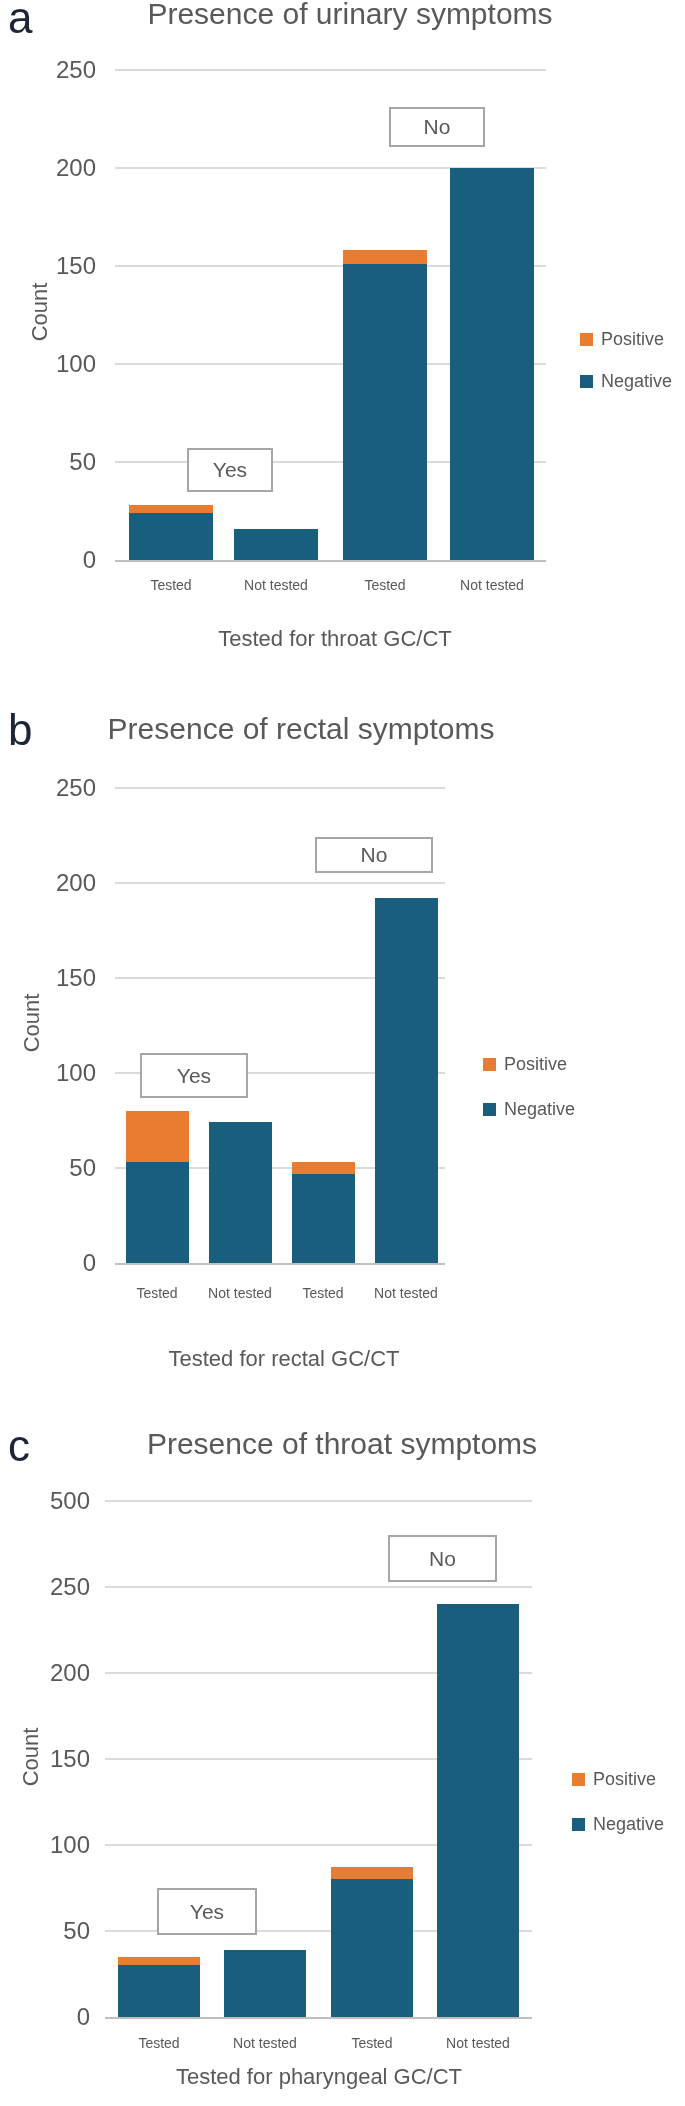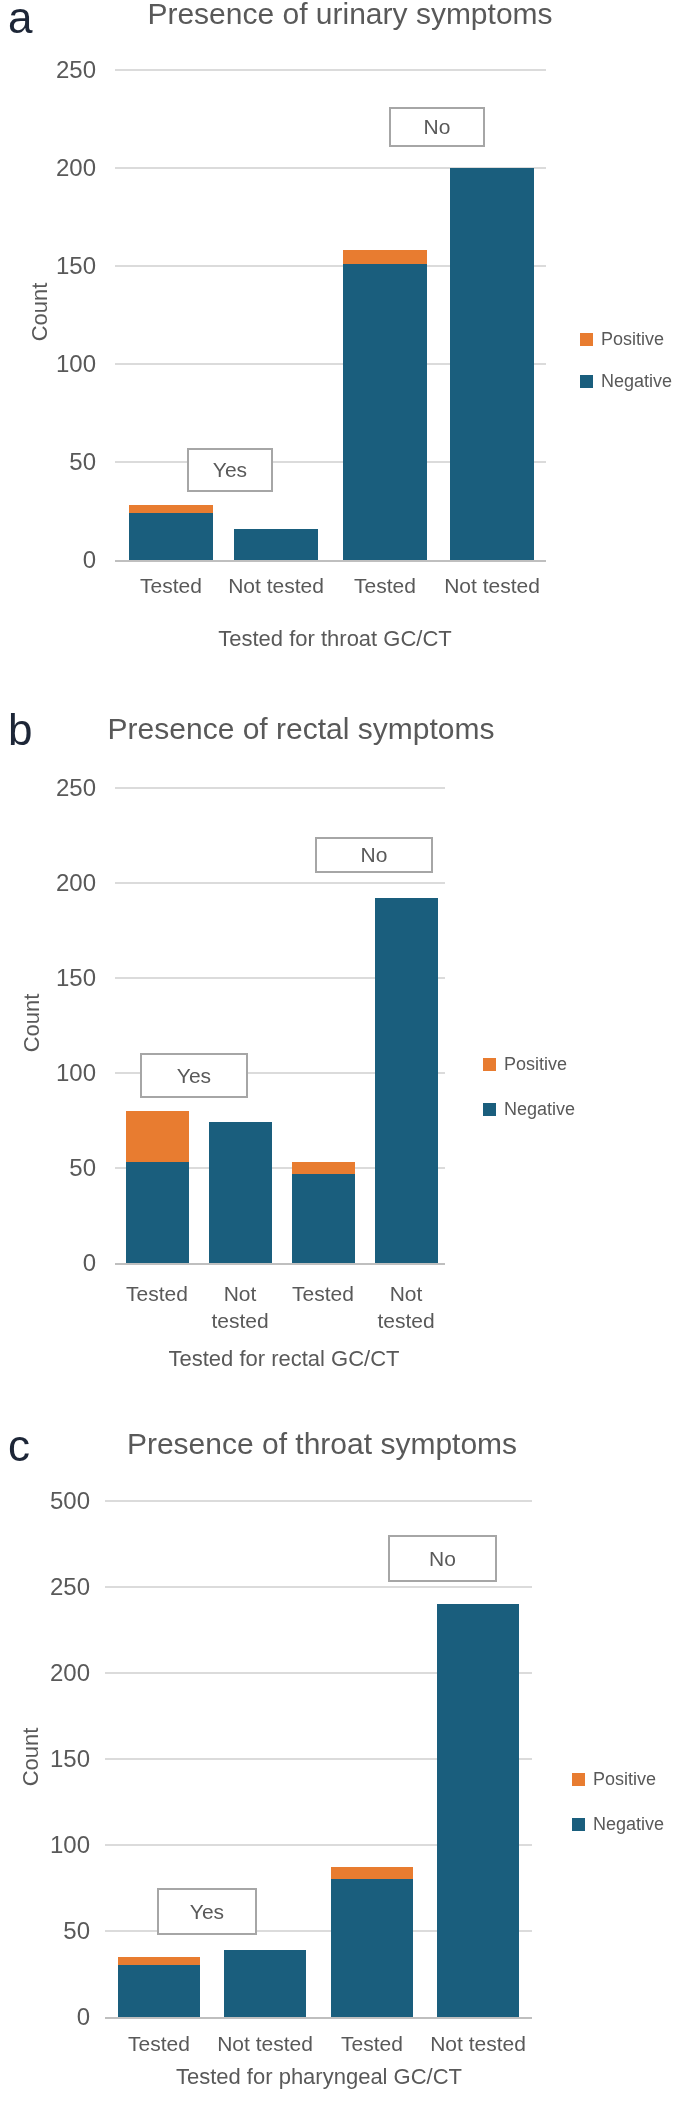--- a/index.html
+++ b/index.html
@@ -35,21 +35,21 @@
   .axisline{height:2px;background:#bfbfbf;}
   .bar-seg{}
   .count-label{
     width:120px;height:24px;
     text-align:center;
     font-size:22px;line-height:24px;
     transform:rotate(-90deg);
   }
   .x-cat{
     text-align:center;
-    font-size:21px;
+    font-size:14px;
     line-height:27px;
   }
   .x-title{
     font-size:22px;
     line-height:26px;
     white-space:nowrap;
     transform:translateX(-50%);
   }
   .group-box{
     background:#ffffff;
@@ -139,21 +139,21 @@
         <div class="legend-swatch" style="background: rgb(232, 124, 48);"></div>
         <div class="gtxt legend-label">Positive</div>
       </div>
       <div class="abs legend-row" style="left: 483px; top: 1100px; z-index: 3;">
         <div class="legend-swatch" style="background: rgb(26, 94, 125);"></div>
         <div class="gtxt legend-label">Negative</div>
       </div>
     </div>
     <div class="abs" style="left: 0px; top: 0px; width: 685px; height: 0px;">
       <div class="abs panel-letter" style="left: 8px; top: 1424px;">c</div>
-      <div class="abs gtxt chart-title" style="left: 322px; top: 1427px;">Presence of throat symptoms</div>
+      <div class="abs gtxt chart-title" style="left: 342px; top: 1427px;">Presence of throat symptoms</div>
       <div class="abs gtxt y-tick" style="left: 10px; top: 2004px; z-index: 1;">0</div>
       <div class="abs gridline" style="left: 105px; top: 1930px; width: 427px; background: rgb(219, 219, 219); z-index: 1;"></div>
       <div class="abs gtxt y-tick" style="left: 10px; top: 1918px; z-index: 1;">50</div>
       <div class="abs gridline" style="left: 105px; top: 1844px; width: 427px; background: rgb(219, 219, 219); z-index: 1;"></div>
       <div class="abs gtxt y-tick" style="left: 10px; top: 1832px; z-index: 1;">100</div>
       <div class="abs gridline" style="left: 105px; top: 1758px; width: 427px; background: rgb(219, 219, 219); z-index: 1;"></div>
       <div class="abs gtxt y-tick" style="left: 10px; top: 1746px; z-index: 1;">150</div>
       <div class="abs gridline" style="left: 105px; top: 1672px; width: 427px; background: rgb(219, 219, 219); z-index: 1;"></div>
       <div class="abs gtxt y-tick" style="left: 10px; top: 1660px; z-index: 1;">200</div>
       <div class="abs gridline" style="left: 105px; top: 1586px; width: 427px; background: rgb(219, 219, 219); z-index: 1;"></div>

